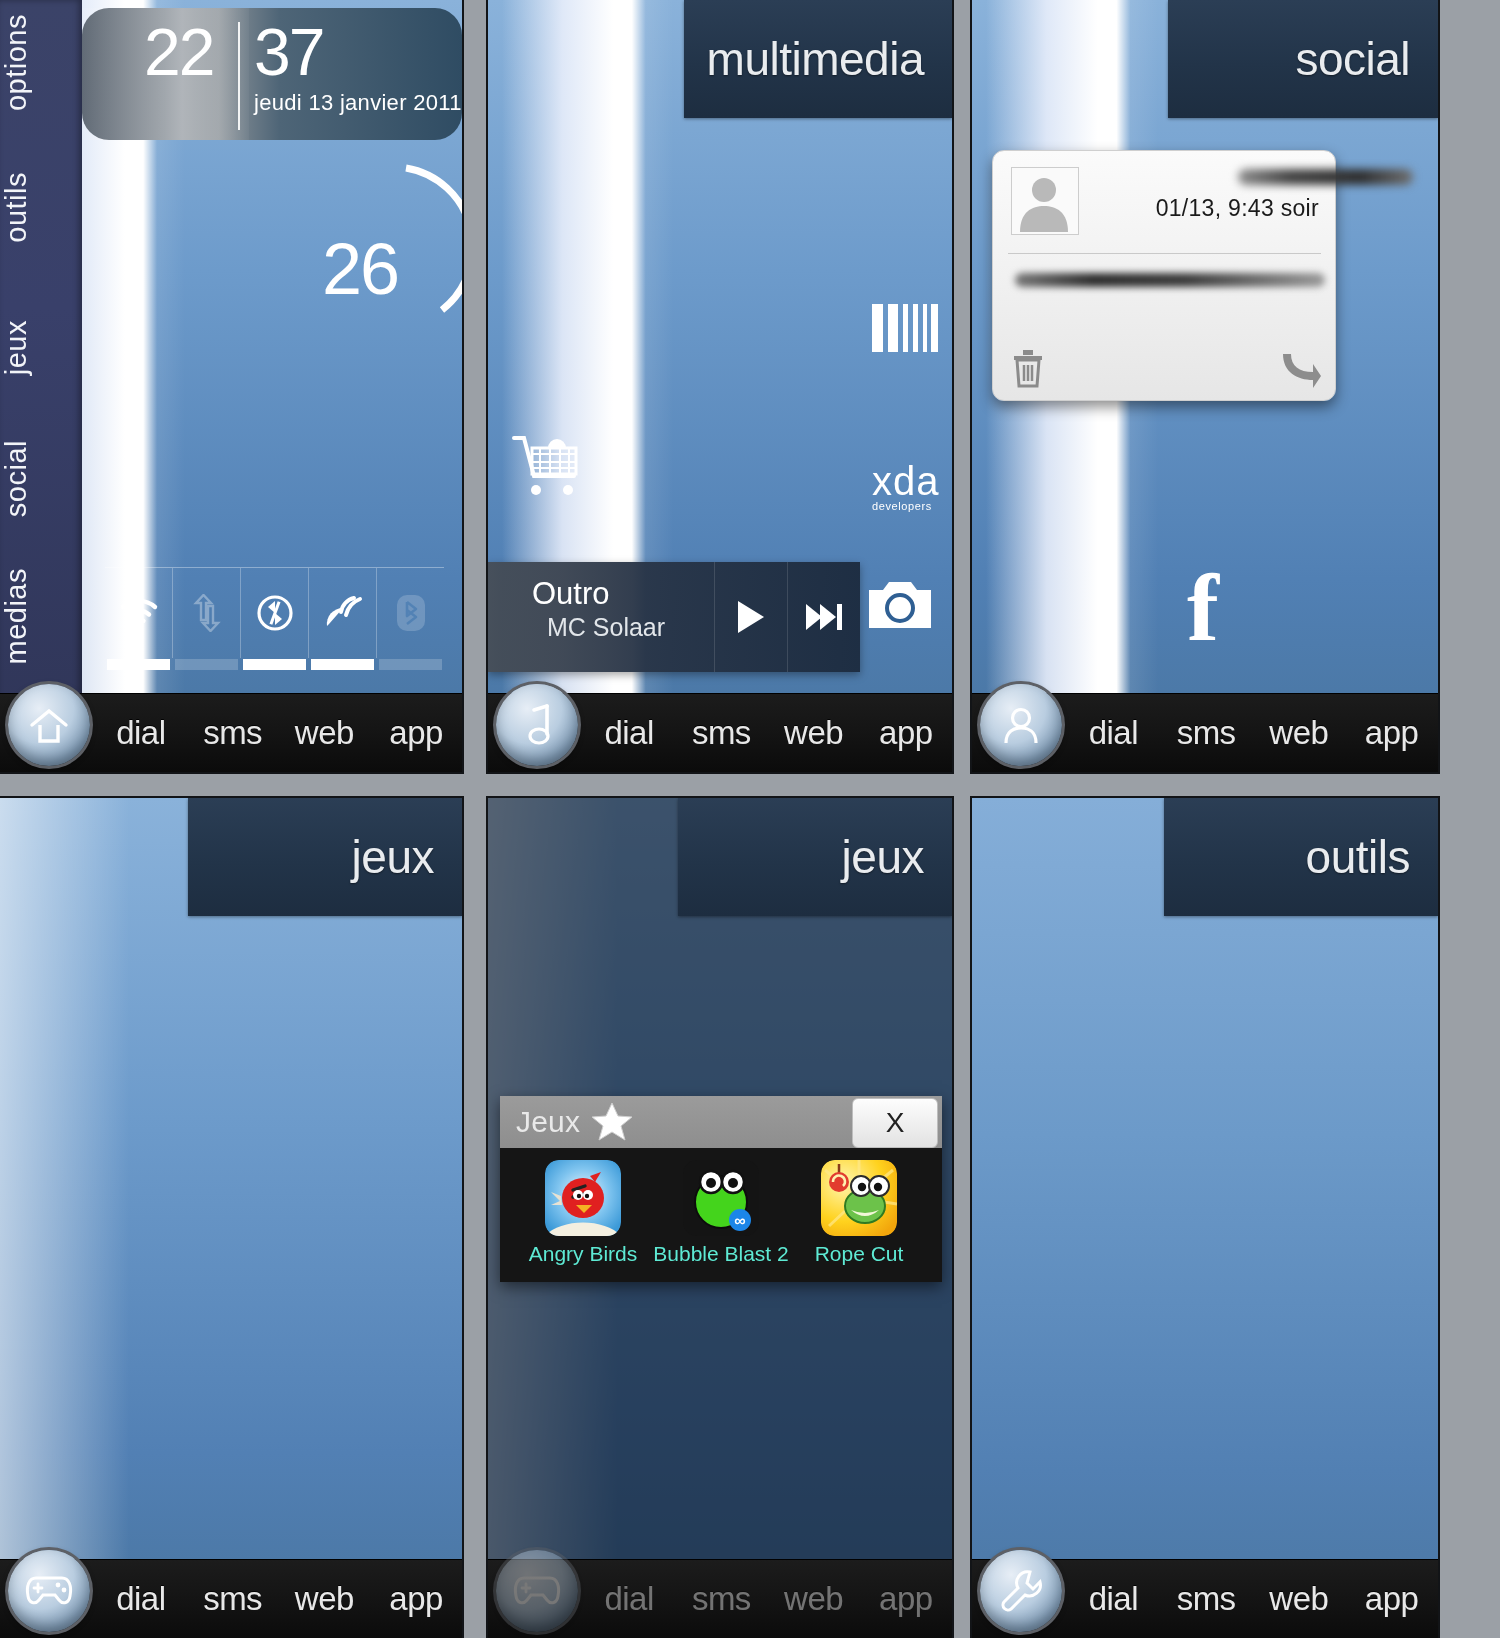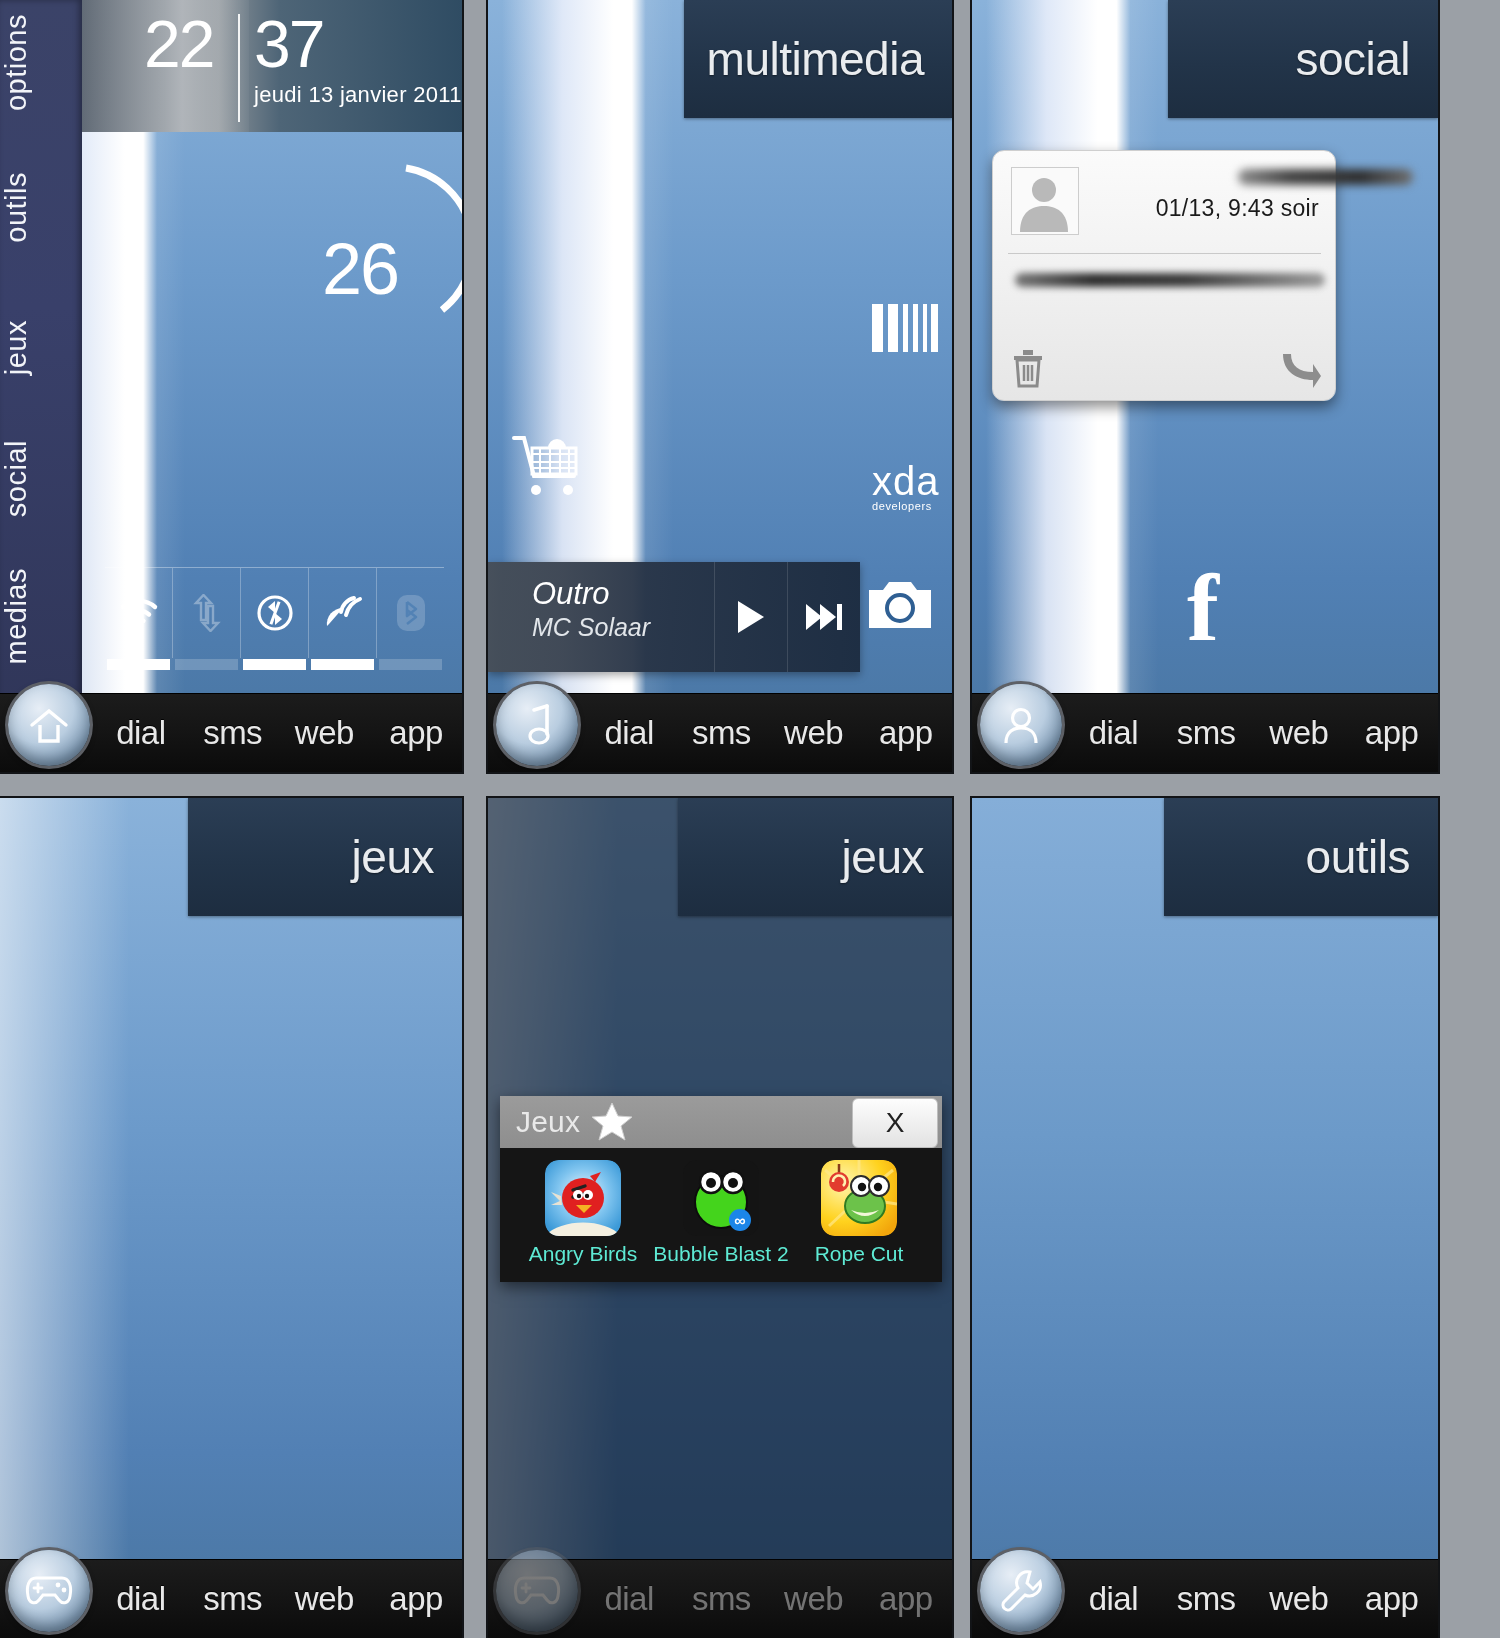--- a/index.html
+++ b/index.html
@@ -37,22 +37,22 @@
   
   .rail{position:absolute;left:0;top:0;width:82px;bottom:0;
     background:linear-gradient(to bottom,#3b4368 0%,#39406a 40%,#2f3557 100%);
     box-shadow:inset -3px 0 6px rgba(0,0,0,.35);}
   .rail-item{position:absolute;left:0;width:82px;color:#f2f4f8;
     font-size:29px;letter-spacing:.5px;font-weight:400;
     writing-mode:vertical-rl;transform:rotate(180deg);
     text-align:left;white-space:nowrap;}
 
   
-  .clockbar{position:absolute;left:82px;right:0;top:0;height:132px;
-    background:linear-gradient(to right,#59636f 0%,#6e7780 22%,#8b9298 36%,#4e6577 52%,#2f4c63 100%);}
+  .clockbar{position:absolute;left:82px;right:0;top:8px;height:132px;
+    background:linear-gradient(to right,#59636f 0%,#6e7780 22%,#8b9298 36%,#4e6577 52%,#2f4c63 100%);border-radius:27px;}
   .clockbar .sheen{position:absolute;left:0;top:0;width:44%;height:100%;
     background:linear-gradient(to right,rgba(255,255,255,.05),rgba(255,255,255,.42) 60%,rgba(255,255,255,.04));}
   .hh{position:absolute;left:62px;top:6px;font-size:66px;color:#fff;letter-spacing:-2px;}
   .vline{position:absolute;left:156px;top:14px;width:2px;height:108px;background:rgba(255,255,255,.9);}
   .mm{position:absolute;left:172px;top:6px;font-size:66px;color:#fff;letter-spacing:-2px;}
   .datetxt{position:absolute;left:172px;top:82px;font-size:22px;color:#fff;letter-spacing:.3px;}
 
   
   .batt{position:absolute;color:#fff;}
   .battnum{position:absolute;font-size:72px;color:#fff;letter-spacing:-2px;}
@@ -84,23 +84,23 @@
   .orb{position:absolute;left:8px;bottom:6px;width:82px;height:82px;border-radius:50%;
     background:radial-gradient(circle at 38% 30%, #e7eef6 0%, #b9cde0 45%, #7f9ab4 72%, #5b6f84 100%);
     box-shadow:0 0 0 3px #5d6066, 0 2px 6px rgba(0,0,0,.7), inset 0 -6px 12px rgba(0,0,0,.25);
     display:flex;align-items:center;justify-content:center;}
   .orb.faded{opacity:.42;}
 
   
   .music{position:absolute;display:flex;height:110px;
     background:linear-gradient(to right,rgba(70,76,84,.92) 0%,rgba(40,52,70,.95) 38%,rgba(28,43,63,.96) 100%);
     box-shadow:0 3px 8px rgba(0,0,0,.35);}
-  .music .meta{flex:1;padding:14px 0 0 44px;font-style:italic;}
+  .music .meta{flex:1;padding:14px 0 0 44px;}
   .music .ttl{color:#fff;font-size:31px;line-height:1.15;}
-  .music .art{color:#e2e6ea;font-size:25px;line-height:1.25;}
+  .music .art{color:#e2e6ea;font-size:25px;line-height:1.25;margin-left:15px;}
   .music .btn{width:72px;display:flex;align-items:center;justify-content:center;
     border-left:1px solid rgba(255,255,255,.13);}
 
   
   .card{position:absolute;border-radius:12px;
     background:linear-gradient(to bottom,#fbfbfb 0%,#f1f1f1 50%,#e6e6e6 100%);
     border:1px solid #cfcfcf;box-shadow:0 6px 14px rgba(0,0,0,.45);}
   .card .avatar{position:absolute;left:18px;top:16px;width:66px;height:66px;
     background:#fafafa;border:1px solid #cdcdcd;}
   .card .blur1{position:absolute;left:245px;top:18px;width:175px;height:16px;border-radius:8px;

